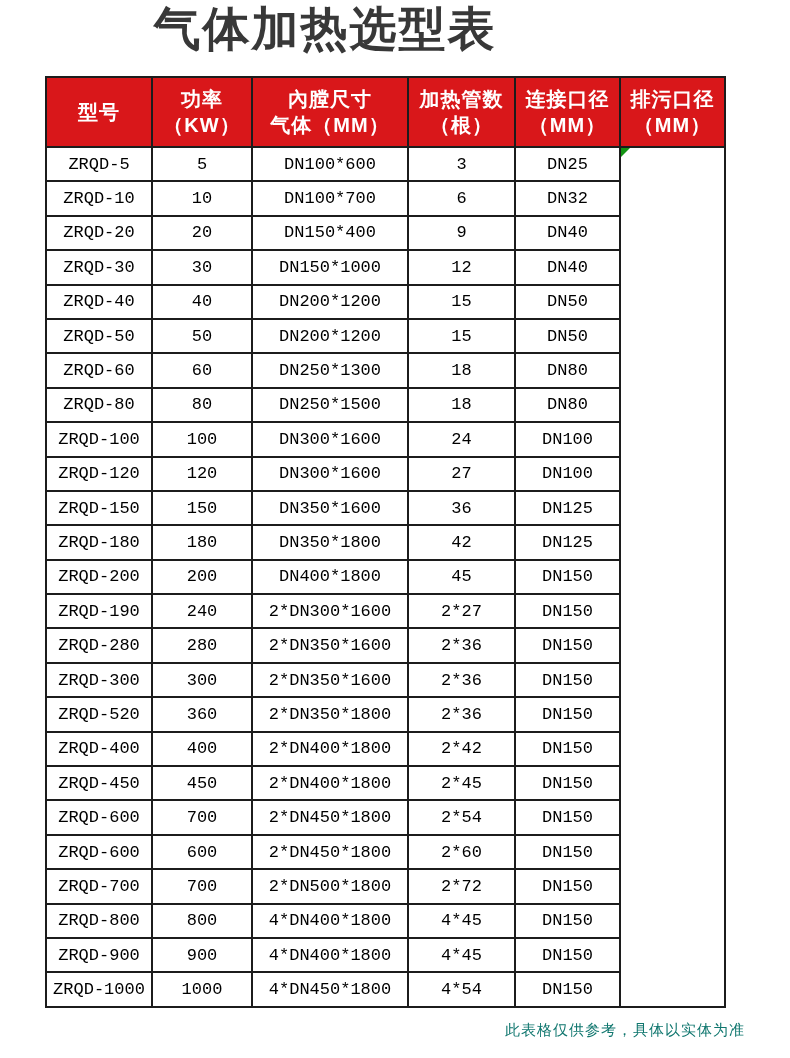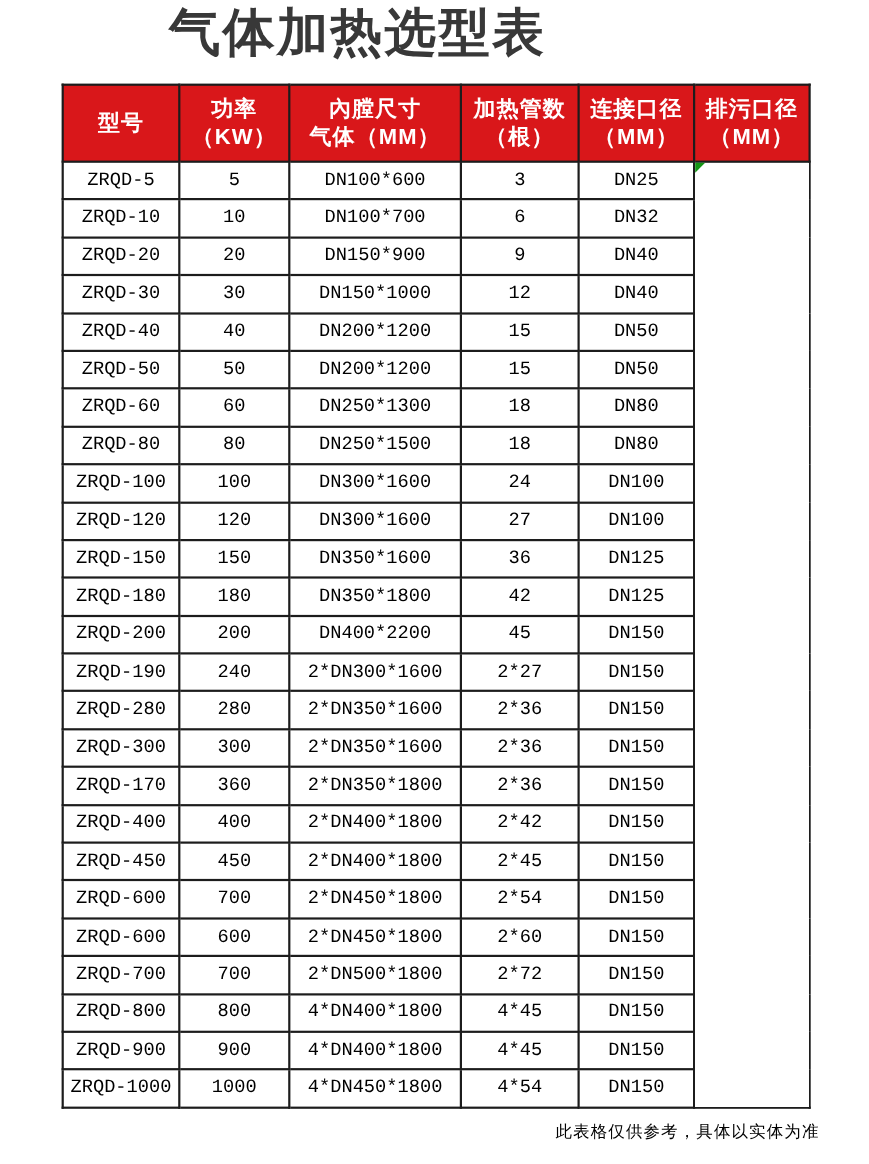--- a/index.html
+++ b/index.html
@@ -16,21 +16,21 @@
     width: 650px;
     text-align: center;
     font-size: 47px;
     line-height: 58px;
     font-weight: 700;
     color: #383838;
     letter-spacing: 2px;
   }
   table.spec-table {
     position: absolute;
-    left: 56px; top: 76px;
+    left: 45px; top: 76px;
     border-collapse: collapse;
     table-layout: fixed;
   }
   table.spec-table th,
   table.spec-table td {
     border: 2px solid #1c1c1c;
     padding: 0;
     text-align: center;
     vertical-align: middle;
   }
@@ -59,21 +59,21 @@
     width: 0; height: 0;
     border-top: 9px solid var(--marker-green, #149414);
     border-right: 9px solid transparent;
   }
   .footnote {
     position: absolute;
     top: 1020px;
     right: 45px;
     font-size: 15px;
     line-height: 20px;
-    color: #000000;
+    color: #0f766e;
     letter-spacing: 1px;
   }
   .c-model   { width: 106px; }
   .c-power   { width: 100px; }
   .c-chamber { width: 156px; }
   .c-tubes   { width: 107px; }
   .c-conn    { width: 105px; }
   .c-drain   { width: 105px; }
 </style>
 </head>
@@ -131,21 +131,21 @@
       <tr>
         <td>ZRQD-10</td>
         <td>10</td>
         <td>DN100*700</td>
         <td>6</td>
         <td>DN32</td>
       </tr>
       <tr>
         <td>ZRQD-20</td>
         <td>20</td>
-        <td>DN150*900</td>
+        <td>DN150*400</td>
         <td>9</td>
         <td>DN40</td>
       </tr>
       <tr>
         <td>ZRQD-30</td>
         <td>30</td>
         <td>DN150*1000</td>
         <td>12</td>
         <td>DN40</td>
       </tr>
@@ -201,21 +201,21 @@
       <tr>
         <td>ZRQD-180</td>
         <td>180</td>
         <td>DN350*1800</td>
         <td>42</td>
         <td>DN125</td>
       </tr>
       <tr>
         <td>ZRQD-200</td>
         <td>200</td>
-        <td>DN400*2200</td>
+        <td>DN400*1800</td>
         <td>45</td>
         <td>DN150</td>
       </tr>
       <tr>
         <td>ZRQD-190</td>
         <td>240</td>
         <td>2*DN300*1600</td>
         <td>2*27</td>
         <td>DN150</td>
       </tr>
@@ -227,21 +227,21 @@
         <td>DN150</td>
       </tr>
       <tr>
         <td>ZRQD-300</td>
         <td>300</td>
         <td>2*DN350*1600</td>
         <td>2*36</td>
         <td>DN150</td>
       </tr>
       <tr>
-        <td>ZRQD-170</td>
+        <td>ZRQD-520</td>
         <td>360</td>
         <td>2*DN350*1800</td>
         <td>2*36</td>
         <td>DN150</td>
       </tr>
       <tr>
         <td>ZRQD-400</td>
         <td>400</td>
         <td>2*DN400*1800</td>
         <td>2*42</td>

